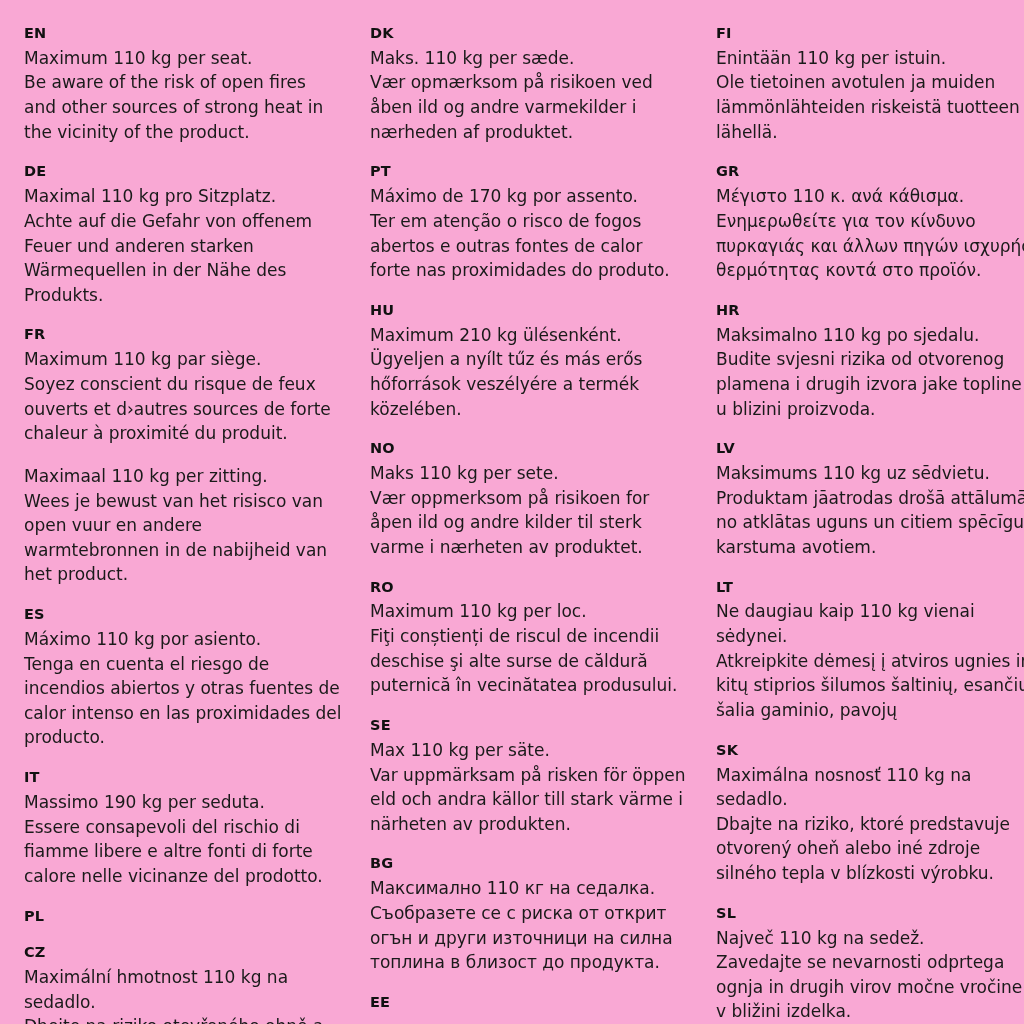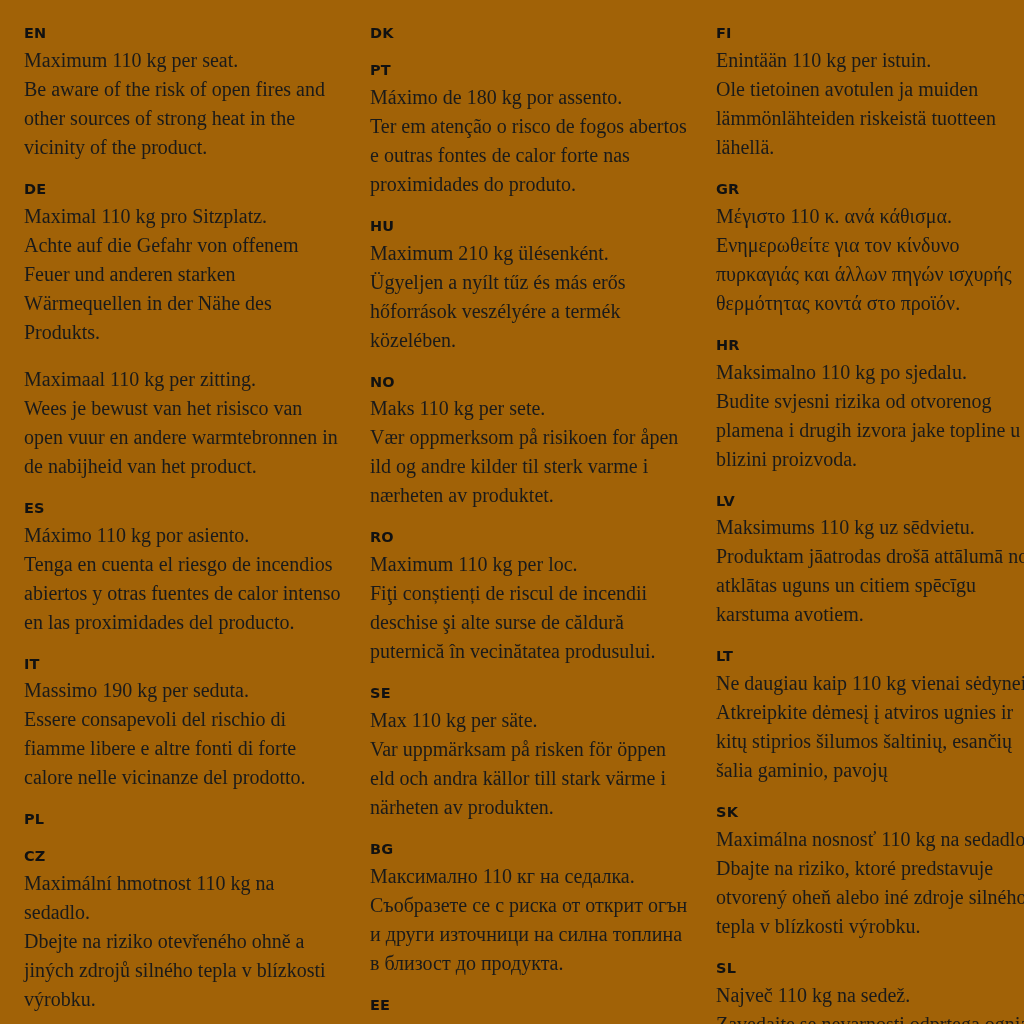--- a/index.html
+++ b/index.html
@@ -12,21 +12,21 @@
     height: 1024px;
     font-family: "DejaVu Sans", "Liberation Sans", sans-serif;
     color: #1a1a1a;
     overflow: hidden;
   }
   .page {
     box-sizing: border-box;
     width: 1024px;
     height: 1024px;
     padding: 24px 20px 10px 24px;
-    background: #a16207;
+    background: #f9a8d4;
   }
   .columns {
     display: flex;
     flex-direction: row;
     align-items: flex-start;
     gap: 28px;
     height: 100%;
   }
   .column {
     width: 318px;
@@ -40,43 +40,47 @@
   }
   .lang-code {
     font-weight: bold;
     font-size: 14.5px;
     line-height: 1.3;
     letter-spacing: 0.2px;
     margin-bottom: 3px;
     color: #111111;
   }
   .lang-text {
-    font-size: 20px;
+    font-size: 17px;
     line-height: 1.45;
     color: #1a1a1a;
     white-space: pre-line;
-    font-family: Liberation Serif, serif;
   }
 </style>
 </head>
 <body>
 
 <div class="page">
   <div class="columns">
 
     <div class="column">
       <div class="entry">
         <div class="lang-code">EN</div>
         <div class="lang-text">Maximum 110 kg per seat.
 Be aware of the risk of open fires and other sources of strong heat in the vicinity of the product.</div>
       </div>
       <div class="entry">
         <div class="lang-code">DE</div>
         <div class="lang-text">Maximal 110 kg pro Sitzplatz.
 Achte auf die Gefahr von offenem Feuer und anderen starken Wärmequellen in der Nähe des Produkts.</div>
+      </div>
+      <div class="entry">
+        <div class="lang-code">FR</div>
+        <div class="lang-text">Maximum 110 kg par siège.
+Soyez conscient du risque de feux ouverts et d›autres sources de forte chaleur à proximité du produit.</div>
       </div>
       <div class="entry">
         <div class="lang-text">Maximaal 110 kg per zitting.
 Wees je bewust van het risisco van open vuur en andere warmtebronnen in de nabijheid van het product.</div>
       </div>
       <div class="entry">
         <div class="lang-code">ES</div>
         <div class="lang-text">Máximo 110 kg por asiento.
 Tenga en cuenta el riesgo de incendios abiertos y otras fuentes de calor intenso en las proximidades del producto.</div>
       </div>
@@ -91,24 +95,26 @@
       <div class="entry">
         <div class="lang-code">CZ</div>
         <div class="lang-text">Maximální hmotnost 110 kg na sedadlo.
 Dbejte na riziko otevřeného ohně a jiných zdrojů silného tepla v blízkosti výrobku.</div>
       </div>
     </div>
 
     <div class="column">
       <div class="entry">
         <div class="lang-code">DK</div>
+        <div class="lang-text">Maks. 110 kg per sæde.
+Vær opmærksom på risikoen ved åben ild og andre varmekilder i nærheden af produktet.</div>
       </div>
       <div class="entry">
         <div class="lang-code">PT</div>
-        <div class="lang-text">Máximo de 180 kg por assento.
+        <div class="lang-text">Máximo de 170 kg por assento.
 Ter em atenção o risco de fogos abertos e outras fontes de calor forte nas proximidades do produto.</div>
       </div>
       <div class="entry">
         <div class="lang-code">HU</div>
         <div class="lang-text">Maximum 210 kg ülésenként.
 Ügyeljen a nyílt tűz és más erős hőforrások veszélyére a termék közelében.</div>
       </div>
       <div class="entry">
         <div class="lang-code">NO</div>
         <div class="lang-text">Maks 110 kg per sete.

